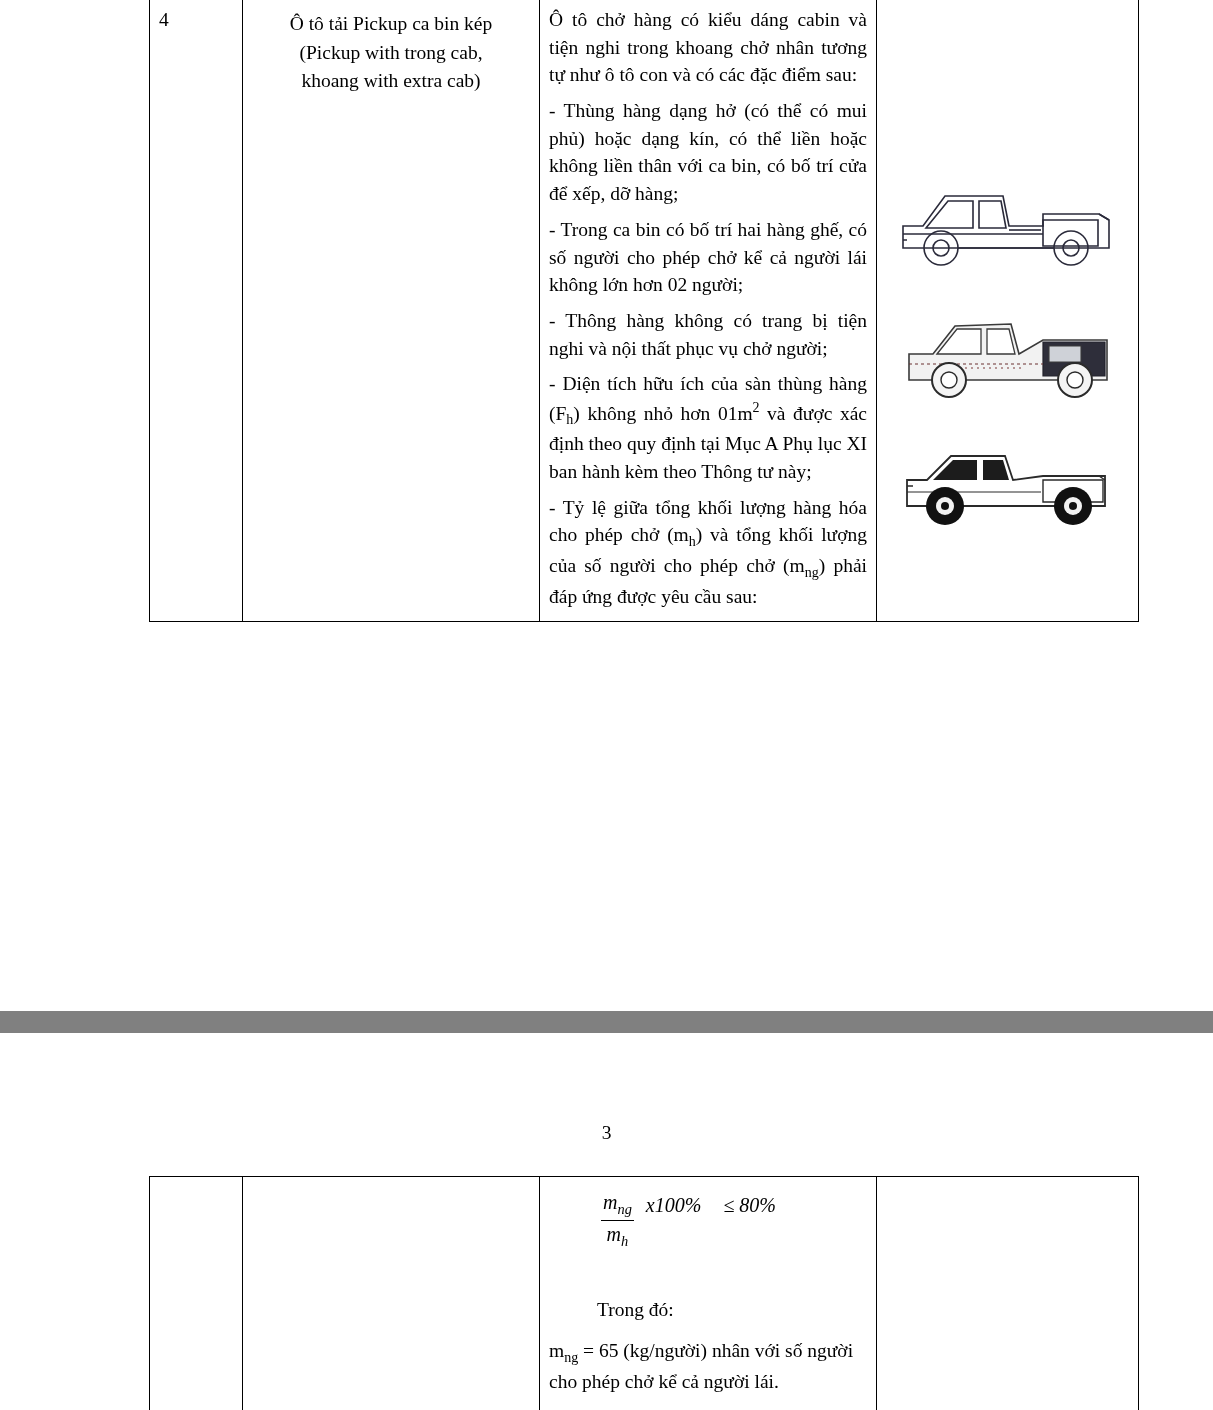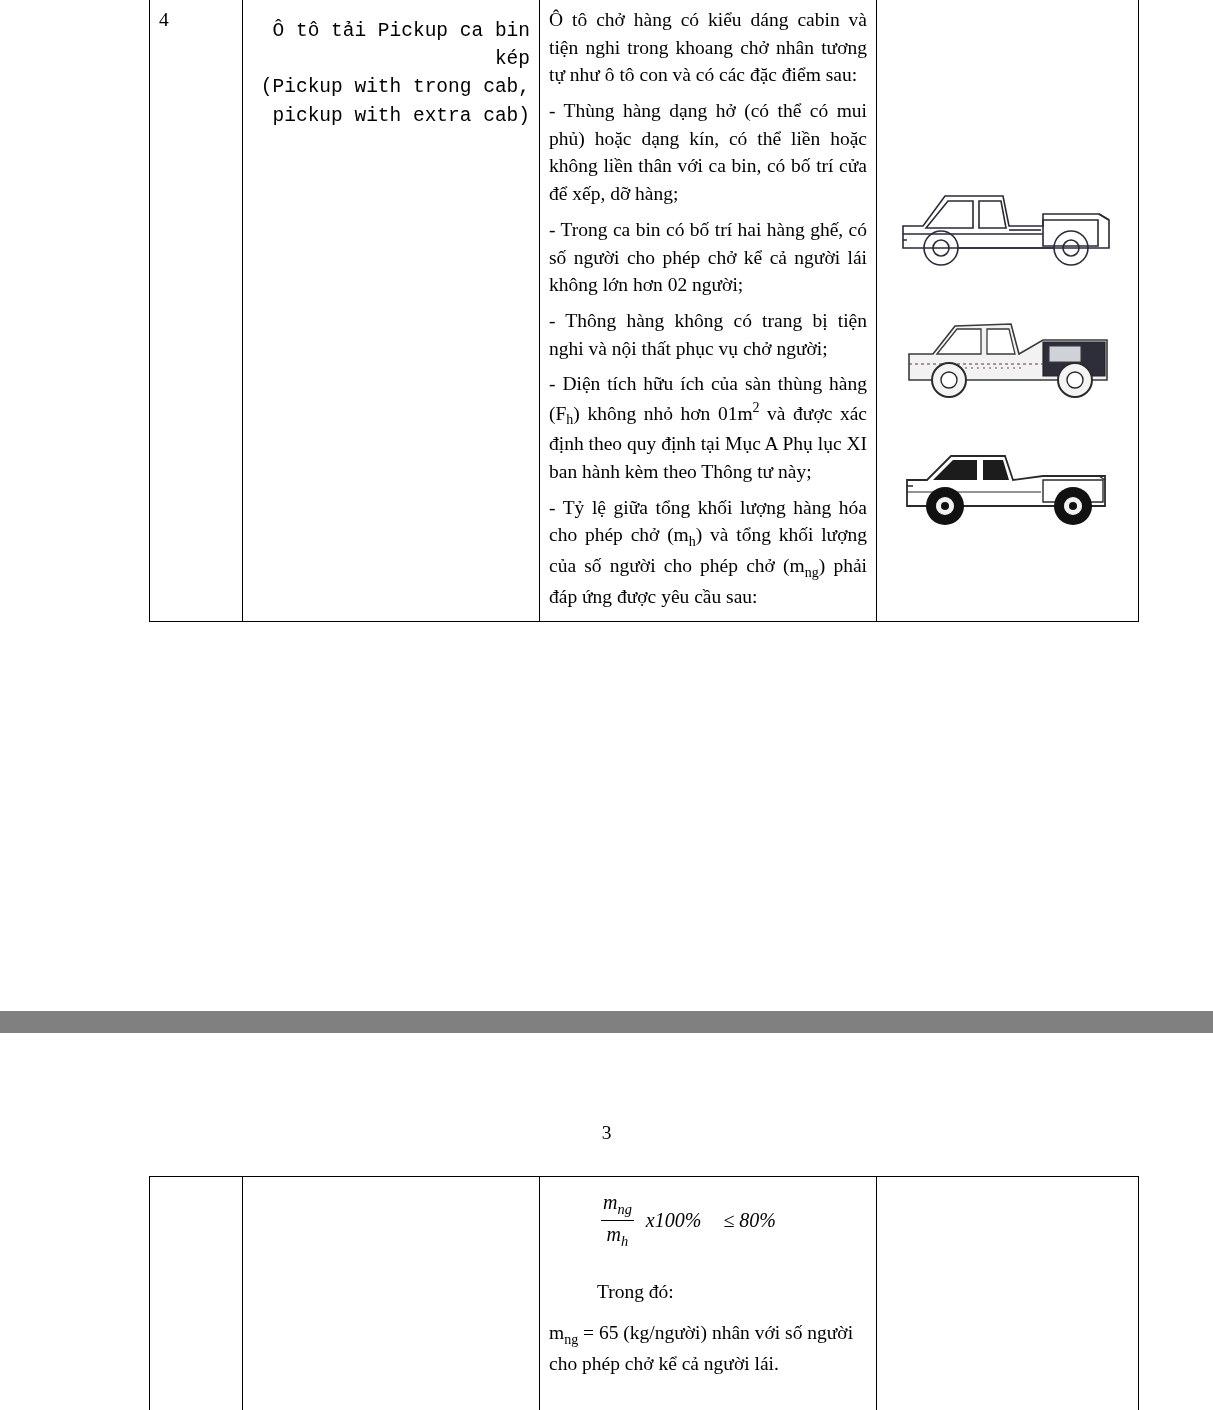--- a/index.html
+++ b/index.html
@@ -43,23 +43,22 @@
   .col-name   { width: 278px; }
   .col-desc   { width: 318px; }
   .col-img    { width: 243px; }
 
   .cell-no {
     text-align: left;
     font-size: 19.5px;
     padding-left: 11px;
   }
   .cell-name p {
-    margin: 12px 0 0 0;
-    text-align: right;
-    font-family: Liberation Mono, monospace;
+    margin: 4px 0 0 0;
+    text-align: center;
   }
   .cell-name p + p { margin-top: 1px; }
 
   .cell-desc p {
     margin: 0 0 8px 0;
     text-align: justify;
     text-justify: inter-word;
     hyphens: none;
   }
   .cell-desc p:last-child { margin-bottom: 0; }
@@ -103,27 +102,26 @@
     top: 1176px;
     width: 916px;
   }
   #table-bottom td {
     padding: 14px 9px 10px 9px;
     height: 232px;
   }
 
   .formula {
     display: flex;
-    align-items: center;
     justify-content: flex-start;
     padding-left: 48px;
     font-style: italic;
     font-size: 20px;
     gap: 8px;
-    margin-bottom: 28px;
+    margin-bottom: 46px;
   }
   .frac {
     display: inline-flex;
     flex-direction: column;
     align-items: center;
     line-height: 1.1;
   }
   .frac .num { padding: 0 6px 2px 6px; }
   .frac .den { border-top: 1.4px solid #000; padding: 2px 6px 0 6px; }
 
@@ -141,21 +139,21 @@
 <div class="page">
 
   <table class="doc-table" id="table-top">
     <tbody>
         <tr>
       <td class="col-no cell-no">4</td>
 
       <td class="col-name cell-name">
         <p>Ô tô tải Pickup ca bin kép</p>
         <p>(Pickup with trong cab,</p>
-        <p>pickup with extra cab)</p>
+        <p>khoang with extra cab)</p>
       </td>
 
       <td class="col-desc cell-desc">
         <p>Ô tô chở hàng có kiểu dáng cabin và tiện nghi trong khoang chở nhân tương tự như ô tô con và có các đặc điểm sau:</p>
         <p>- Thùng hàng dạng hở (có thể có mui phủ) hoặc dạng kín, có thể liền hoặc không liền thân với ca bin, có bố trí cửa để xếp, dỡ hàng;</p>
         <p>- Trong ca bin có bố trí hai hàng ghế, có số người cho phép chở kể cả người lái không lớn hơn 02 người;</p>
         <p>- Thông hàng không có trang bị tiện nghi và nội thất phục vụ chở người;</p>
         <p>- Diện tích hữu ích của sàn thùng hàng (F<sub>h</sub>) không nhỏ hơn 01m<sup>2</sup> và được xác định theo quy định tại Mục A Phụ lục XI ban hành kèm theo Thông tư này;</p>
         <p>- Tỷ lệ giữa tổng khối lượng hàng hóa cho phép chở (m<sub>h</sub>) và tổng khối lượng của số người cho phép chở (m<sub>ng</sub>) phải đáp ứng được yêu cầu sau:</p>
       </td>

